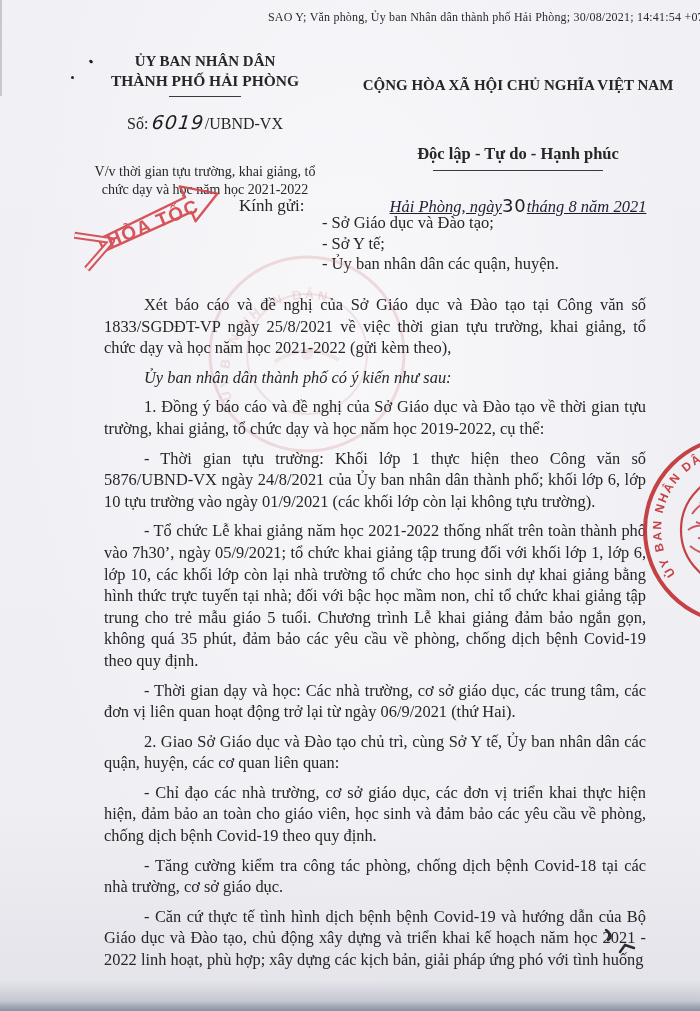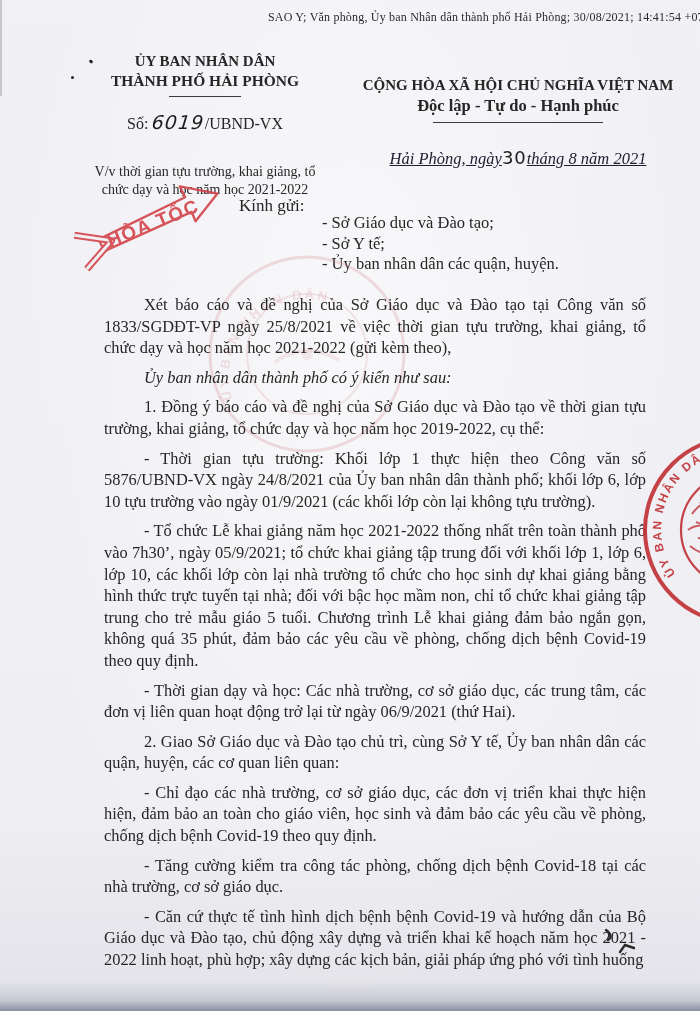--- a/index.html
+++ b/index.html
@@ -19,21 +19,21 @@
   .cert{
     position:absolute;top:10px;left:268px;width:430px;
     font-size:12px;letter-spacing:.2px;color:#2b2b2b;white-space:nowrap;
   }
   
   .hdr-left{position:absolute;top:52px;left:62px;width:286px;text-align:center;}
   .hdr-right{position:absolute;top:52px;left:348px;width:340px;text-align:center;}
   .org{font-weight:bold;font-size:15px;line-height:19px;}
   .org2{font-weight:bold;font-size:15.5px;line-height:20px;}
   .nat1{font-weight:bold;font-size:15px;line-height:19px;margin-top:24px;}
-  .nat2{font-weight:bold;font-size:16.5px;line-height:22px;}
+  .nat2{font-weight:bold;font-size:16.5px;line-height:22px;margin-top:48px;}
   .rule{height:1px;background:#3a3a3a;border:0;margin:5px auto 0;}
   .rule-l{width:72px;}
   .rule-r{width:170px;}
   .doc-number{margin-top:14px;font-size:16px;}
   .handwritten{
     font-family:"DejaVu Sans", sans-serif;font-style:italic;font-size:19px;
     display:inline-block;transform:skewX(-6deg);letter-spacing:1px;color:#1d1d1d;
   }
   .subject{margin:30px auto 0;width:262px;font-size:14px;line-height:18px;}
   .dateline{margin-top:24px;font-style:italic;font-size:16.5px;color:#1d1d30;text-decoration:underline;}

